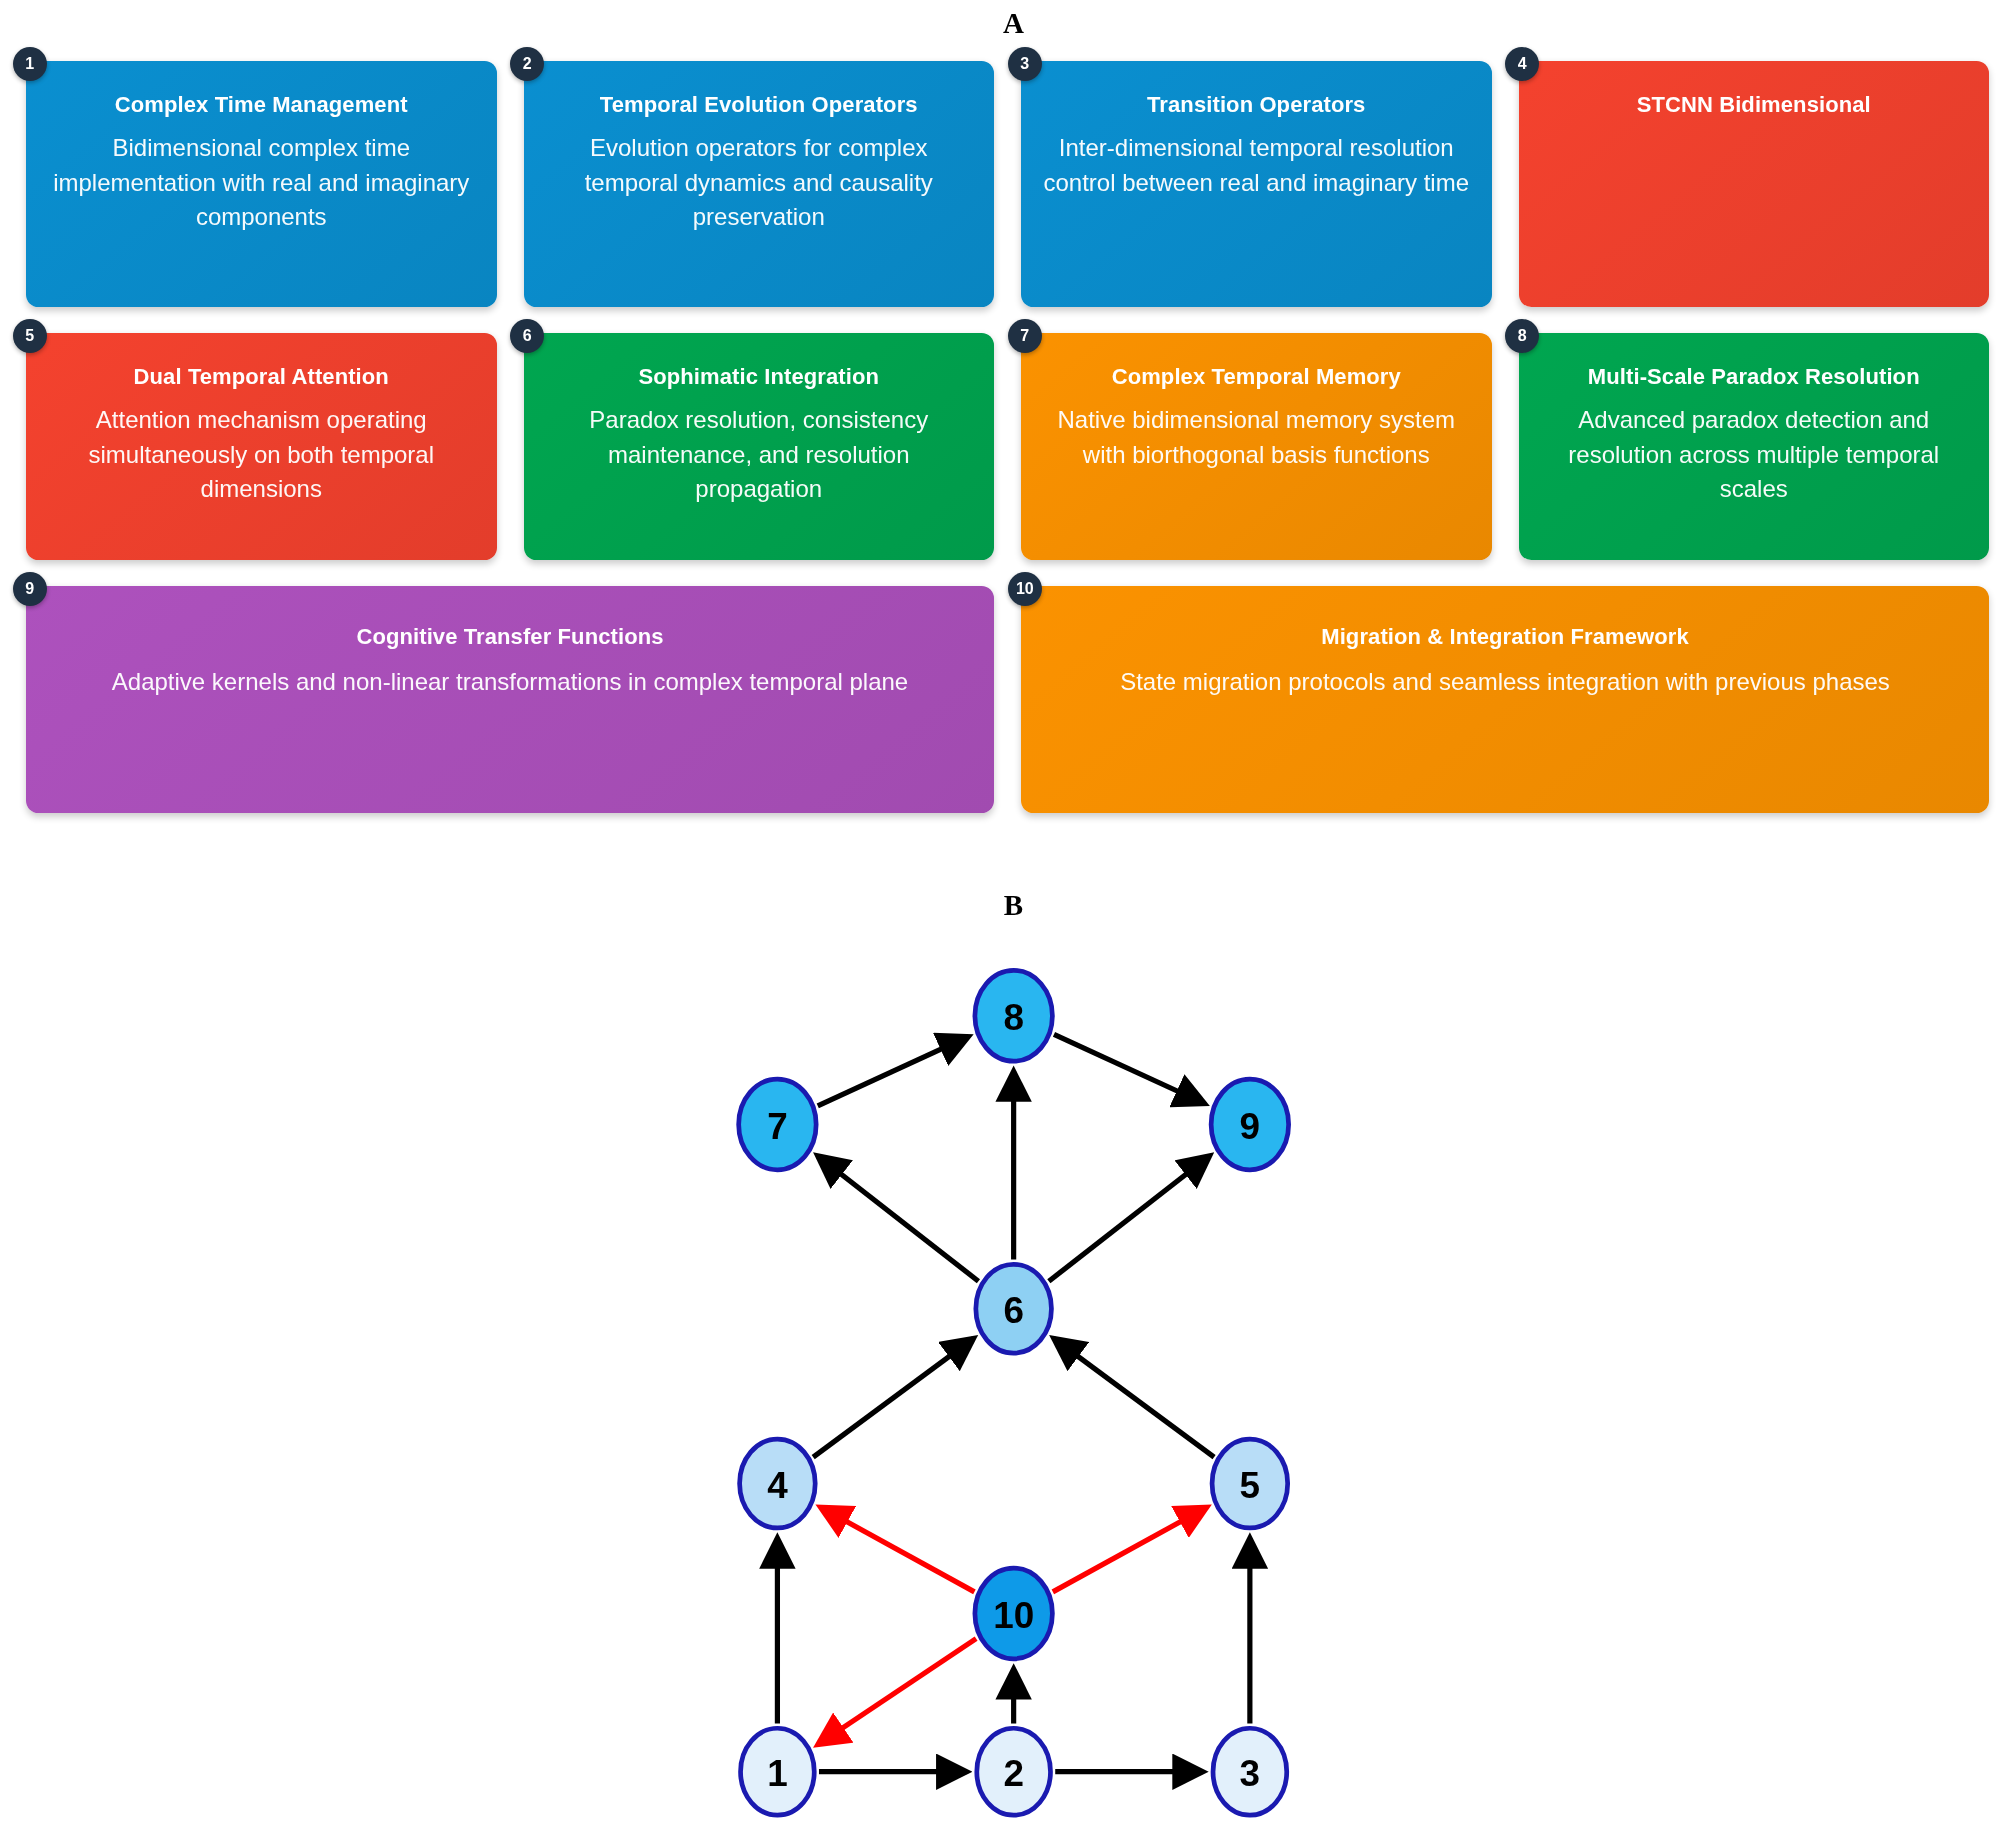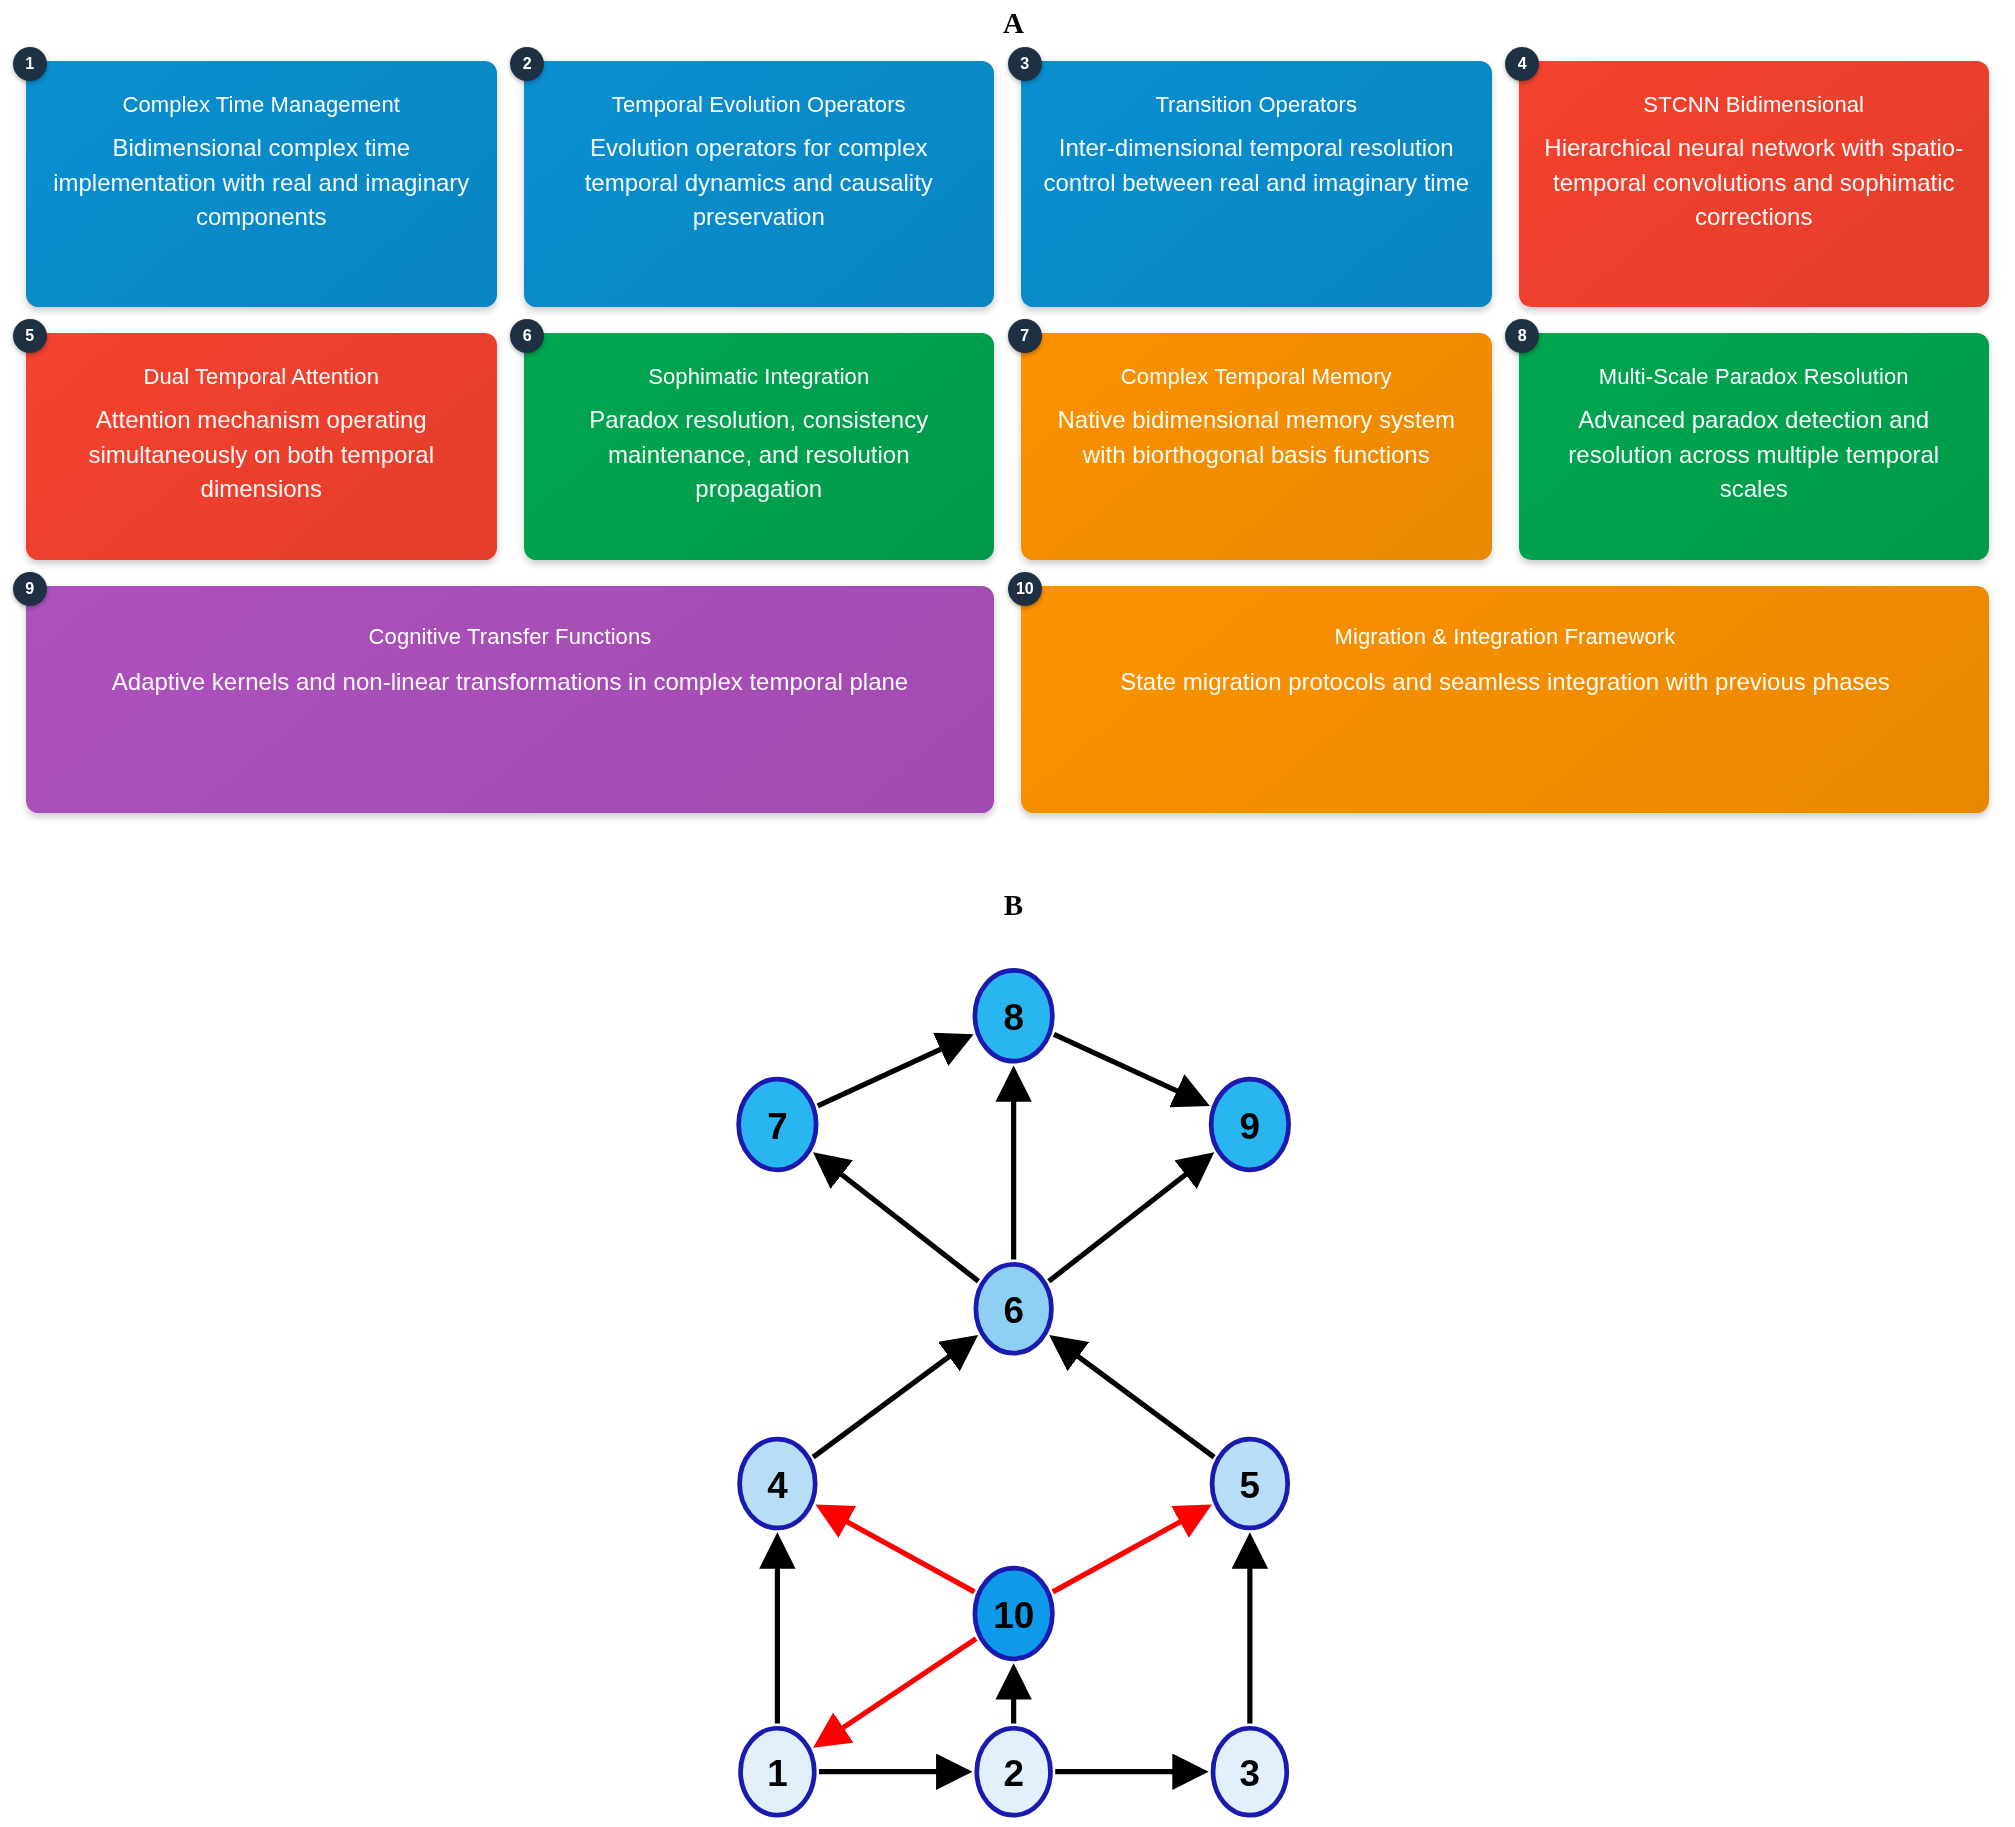--- a/index.html
+++ b/index.html
@@ -78,21 +78,21 @@
     font-weight: bold;
     line-height: 34px;
     text-align: center;
     box-shadow: 0 1.9px 4.3px rgba(0,0,0,0.30);
     z-index: 4;
     font-family: "Liberation Sans", sans-serif;
   }
 
   .card-title {
     color: #ffffff;
-    font-weight: normal;
+    font-weight: bold;
     font-size: 22px;
     line-height: 1.15;
     text-align: center;
     margin: 5.7px 0 14px 0;
     letter-spacing: 0.1px;
   }
   .card-desc {
     color: #ffffff;
     font-size: 24px;
     line-height: 1.42;
@@ -138,21 +138,20 @@
       <div class="card-desc">Evolution operators for complex temporal dynamics and causality preservation</div>
     </div>
     <div class="card" style="background: linear-gradient(140deg, rgb(10, 143, 208) 0%, rgb(9, 133, 193) 100%);">
       <div class="card-badge" style="background: rgb(31, 48, 67);">3</div>
       <div class="card-title">Transition Operators</div>
       <div class="card-desc">Inter-dimensional temporal resolution control between real and imaginary time</div>
     </div>
     <div class="card" style="background: linear-gradient(140deg, rgb(244, 66, 46) 0%, rgb(227, 61, 43) 100%);">
       <div class="card-badge" style="background: rgb(31, 48, 67);">4</div>
       <div class="card-title">STCNN Bidimensional</div>
-      <div class="card-desc">Hierarchical neural network with spatio-temporal convolutions and sophimatic corrections</div>
     </div>
   </div>
 
   <div id="card-row-2" class="card-row">
     <div class="card" style="background: linear-gradient(140deg, rgb(244, 66, 46) 0%, rgb(227, 61, 43) 100%);">
       <div class="card-badge" style="background: rgb(31, 48, 67);">5</div>
       <div class="card-title">Dual Temporal Attention</div>
       <div class="card-desc">Attention mechanism operating simultaneously on both temporal dimensions</div>
     </div>
     <div class="card" style="background: linear-gradient(140deg, rgb(0, 166, 80) 0%, rgb(0, 154, 74) 100%);">

